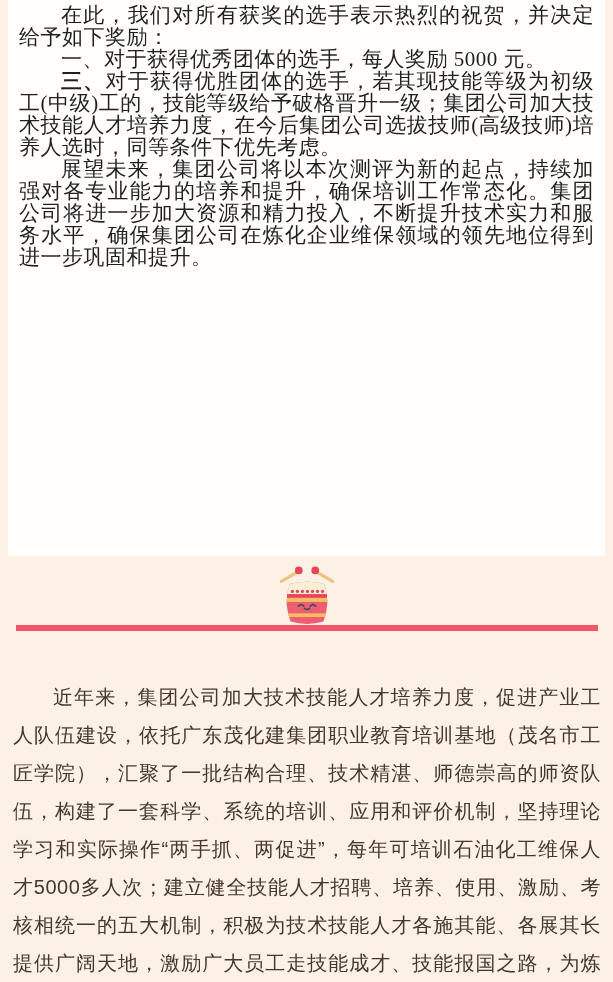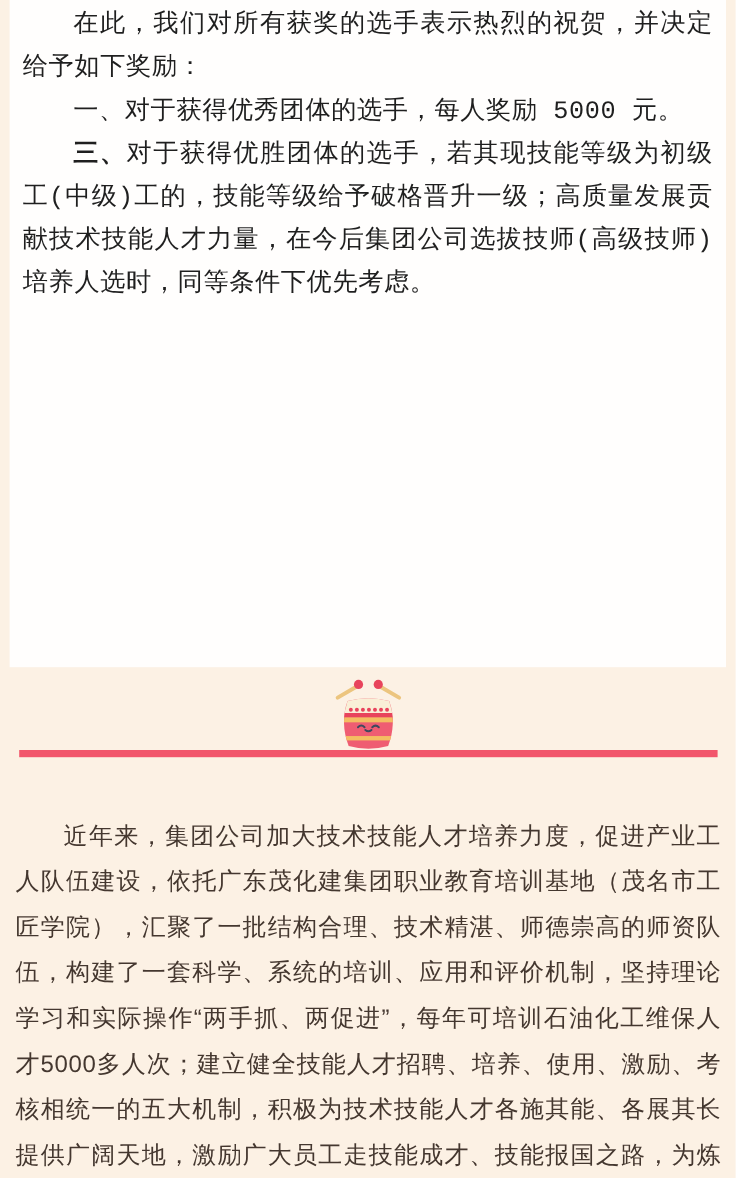--- a/index.html
+++ b/index.html
@@ -22,22 +22,22 @@
     position:relative;overflow:hidden;
     font-family:"Liberation Serif","DejaVu Serif",serif;
   }
   .article-card{
     position:absolute;top:0;left:8px;right:8px;height:556px;
     background:var(--card-background);
     padding:4px 11px 0 11px;box-sizing:border-box;overflow:hidden;
   }
   .serif-p{
     margin:0;
-    font-family:Liberation Mono, monospace;
-    font-size:21px;line-height:36px;
+    font-family:Liberation Serif, serif;
+    font-size:21px;line-height:22px;
     color:var(--serif-text-color);
     text-align:justify;text-justify:inter-character;
     text-indent:2em;
     letter-spacing:0.5px;
   }
   .serif-p .lead{font-weight:bold;}
   .divider{
     position:absolute;top:556px;left:0;right:0;height:124px;
   }
   .divider-line{
@@ -60,21 +60,22 @@
     text-indent:2em;
     letter-spacing:0.5px;
   }
 </style>
 </head>
 <body>
 
 <div class="article-card">
   <p class="serif-p">在此，我们对所有获奖的选手表示热烈的祝贺，并决定给予如下奖励：</p>
   <p class="serif-p">一、对于获得优秀团体的选手，每人奖励 5000 元。</p>
-  <p class="serif-p"><span class="lead">三、</span><span>对于获得优胜团体的选手，若其现技能等级为初级工(中级)工的，技能等级给予破格晋升一级；高质量发展贡献技术技能人才力量，在今后集团公司选拔技师(高级技师)培养人选时，同等条件下优先考虑。</span></p>
+  <p class="serif-p"><span class="lead">三、</span><span>对于获得优胜团体的选手，若其现技能等级为初级工(中级)工的，技能等级给予破格晋升一级；集团公司加大技术技能人才培养力度，在今后集团公司选拔技师(高级技师)培养人选时，同等条件下优先考虑。</span></p>
+  <p class="serif-p">展望未来，集团公司将以本次测评为新的起点，持续加强对各专业能力的培养和提升，确保培训工作常态化。集团公司将进一步加大资源和精力投入，不断提升技术实力和服务水平，确保集团公司在炼化企业维保领域的领先地位得到进一步巩固和提升。</p>
 </div>
 
 <div class="divider">
   <svg class="drum" viewBox="0 0 72 70" aria-hidden="true">
 
     <path d="M25,9 L8,19" stroke="var(--drum-stick)" stroke-width="3.6" stroke-linecap="round" fill="none"></path>
     <path d="M47,9 L64,19" stroke="var(--drum-stick)" stroke-width="3.6" stroke-linecap="round" fill="none"></path>
     <circle cx="27" cy="7" r="4.2" fill="var(--drum-red-dark)"></circle>
     <circle cx="45" cy="7" r="4.2" fill="var(--drum-red-dark)"></circle>
 

